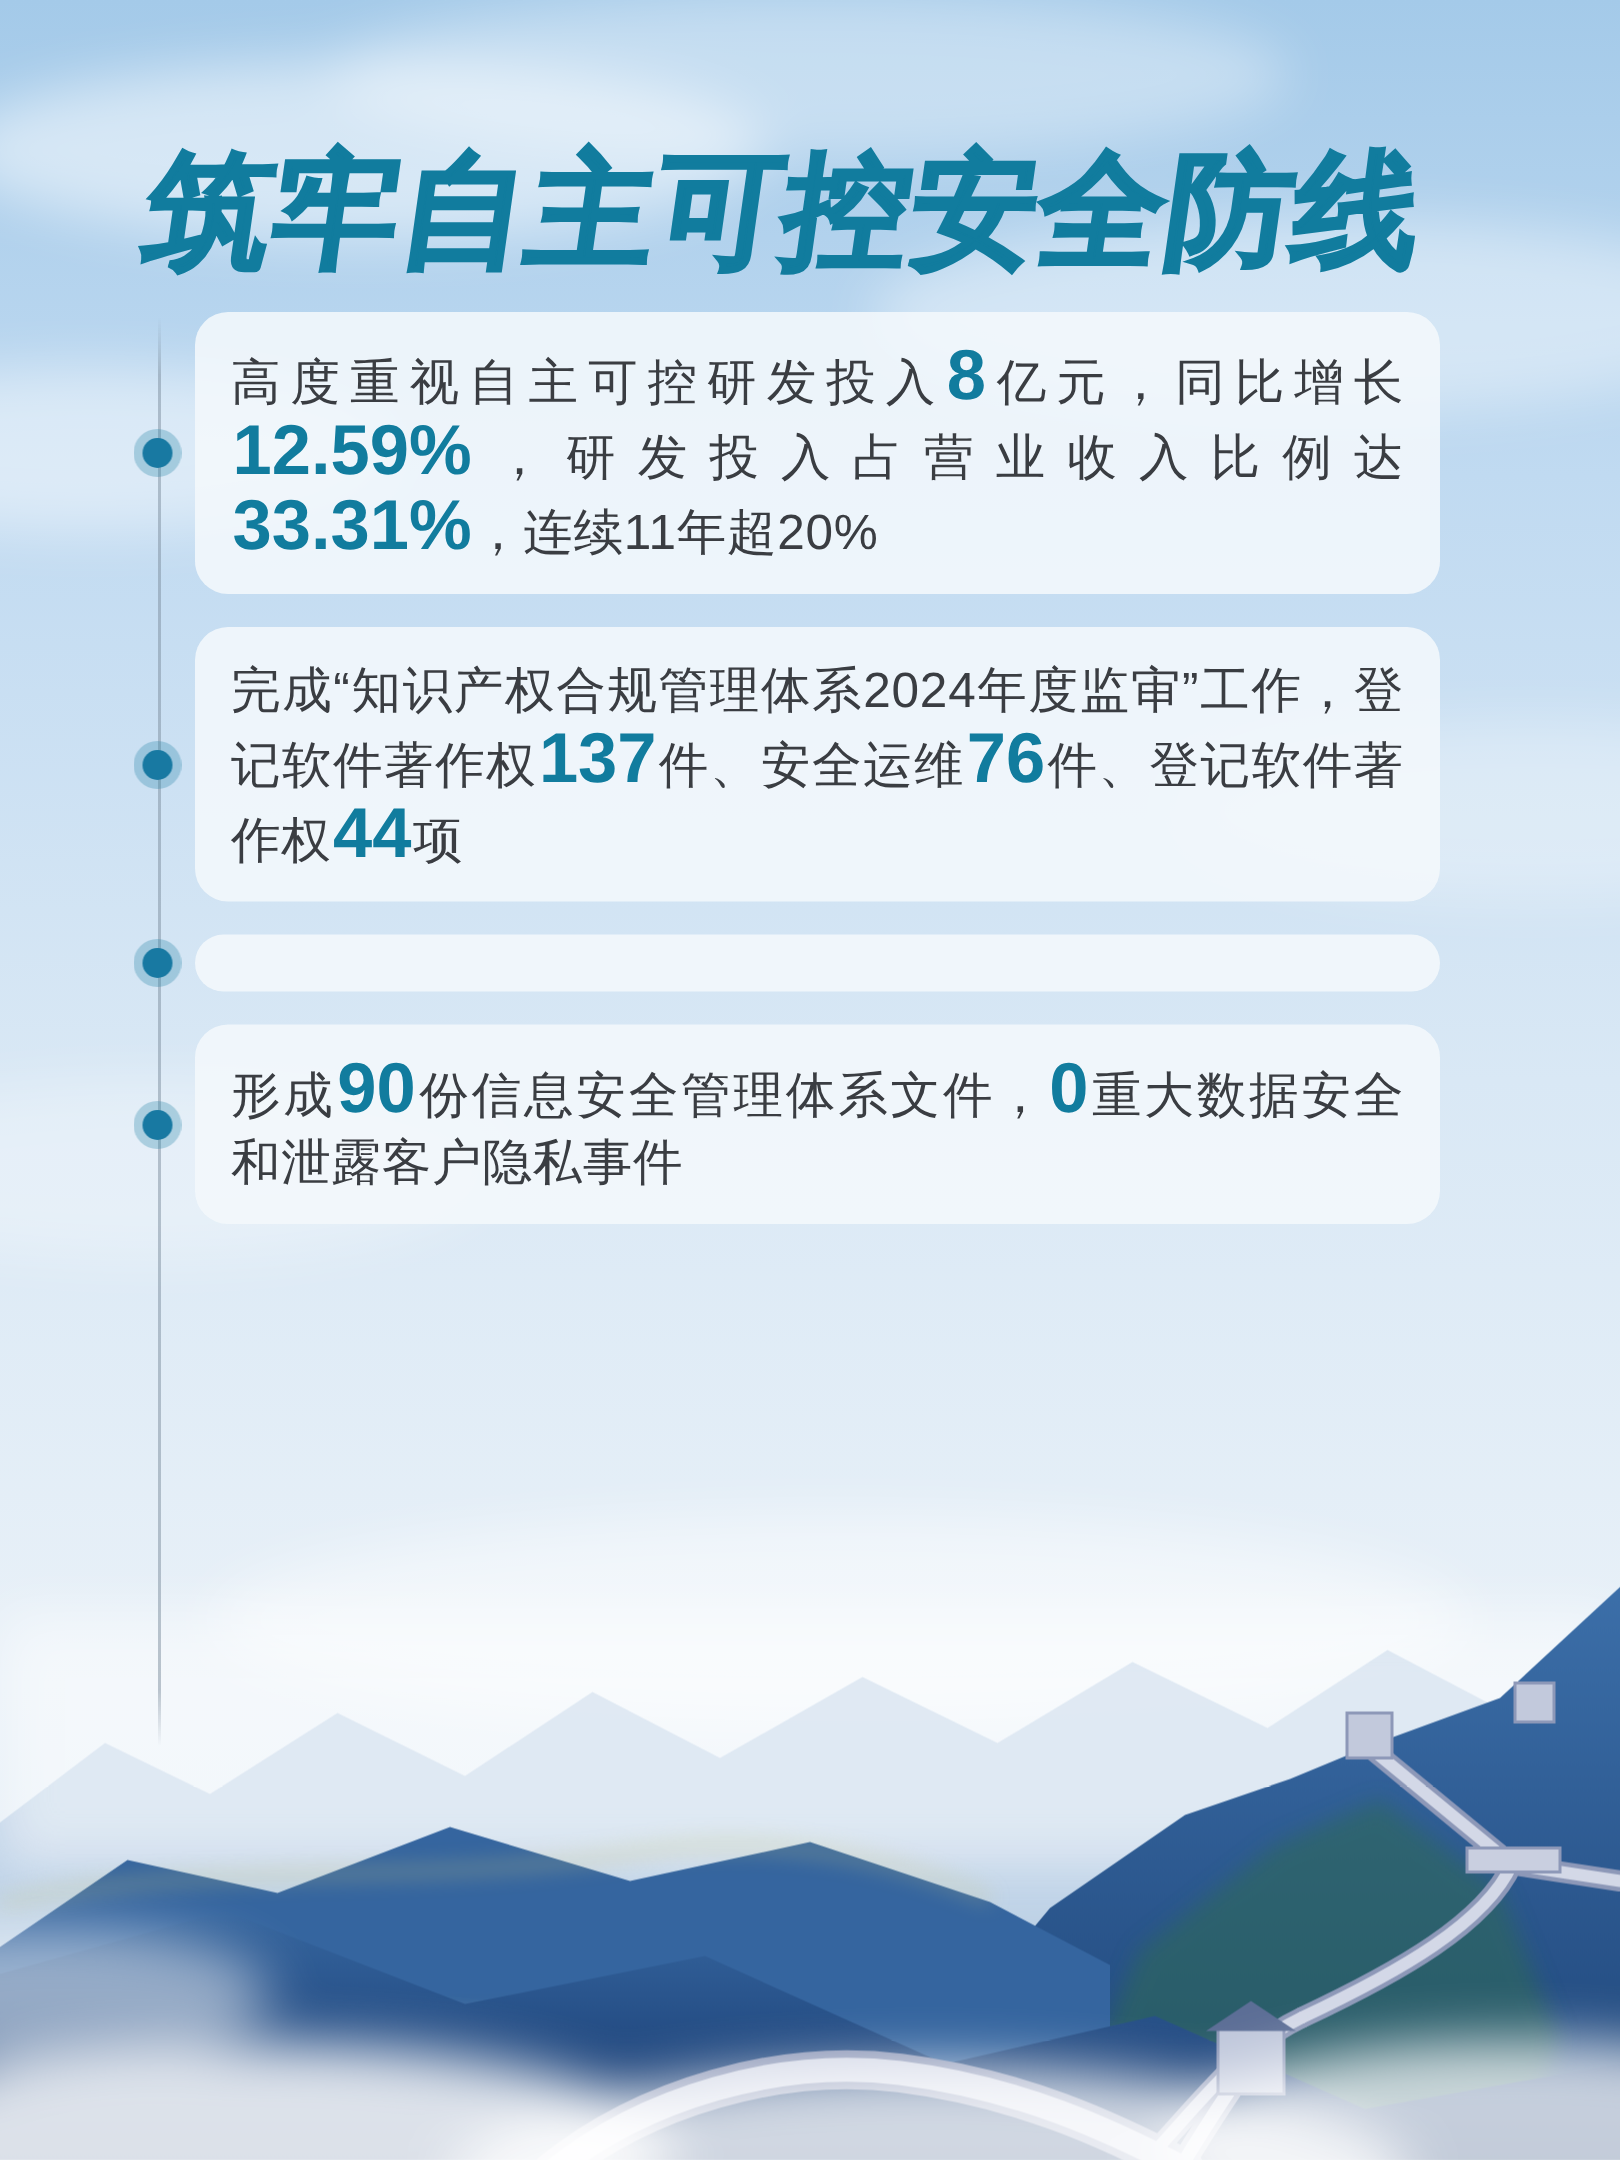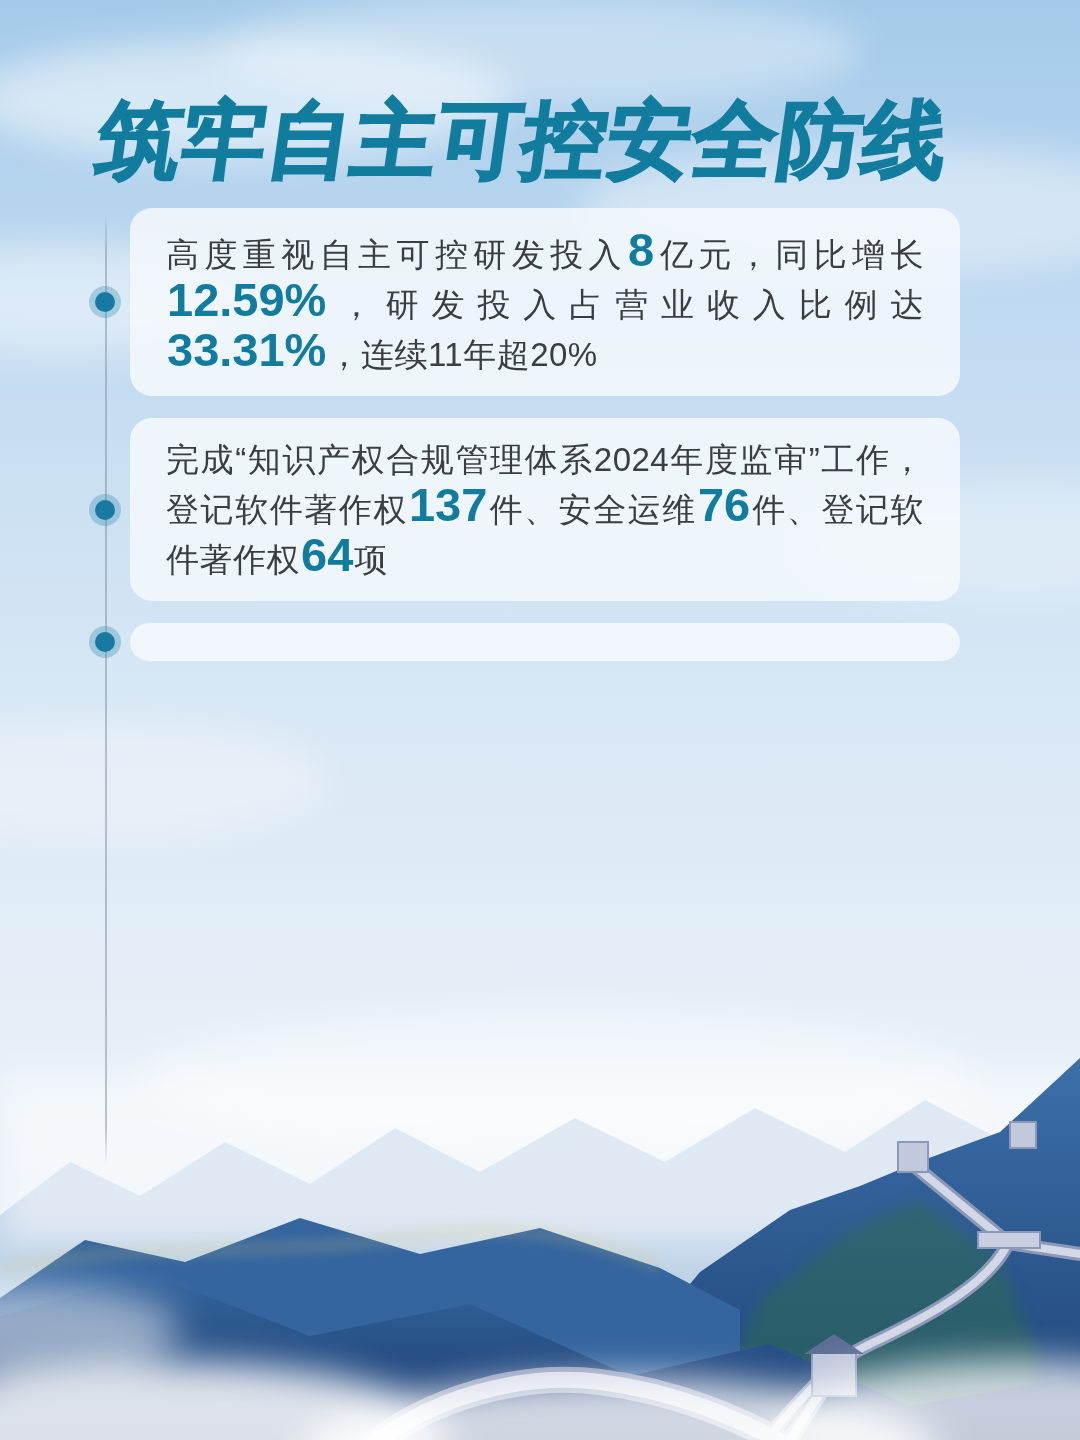--- a/index.html
+++ b/index.html
@@ -13,21 +13,21 @@
   .poster{position:relative;width:1080px;height:1440px;overflow:hidden;background:#CFE2F2;}
   .bg{position:absolute;inset:0;width:100%;height:100%;display:block;}
 
   .title{position:absolute;left:98px;top:84px;font-size:84px;color:var(--accent);z-index:3;white-space:nowrap;}
   .title-inner{display:inline-block;font-weight:900;transform:skewX(-8deg);letter-spacing:1px;-webkit-text-stroke:2.2px currentColor;}
 
   .timeline-line{position:absolute;left:105px;top:212px;width:2px;height:952px;z-index:1;
     background:linear-gradient(to bottom,rgba(125,142,158,0),rgba(125,142,158,0.5) 4%,rgba(125,142,158,0.5) 96%,rgba(125,142,158,0));}
 
   .cards{position:absolute;left:130px;top:208px;width:830px;display:flex;flex-direction:column;gap:22px;z-index:2;}
-  .card{position:relative;background:var(--card-bg);border-radius:22px;padding:19px 36px;}
+  .card{position:relative;background:var(--card-bg);border-radius:22px;padding:19px 24px;}
   .card-text{color:var(--body-text);font-size:33px;line-height:45px;letter-spacing:0.5px;text-align:justify;line-break:strict;}
   .run{color:var(--body-text);}
   .hl{color:var(--accent);font-weight:700;font-size:47px;letter-spacing:0;margin:0 1px;}
 
   .dot{position:absolute;left:-41px;top:50%;transform:translateY(-50%);width:32px;height:32px;border-radius:50%;
     background:rgba(47,138,170,0.32);}
   .dot::after{content:"";position:absolute;inset:6px;border-radius:50%;background:#1879A2;}
 </style>
 </head>
 <body>
@@ -123,22 +123,26 @@
   <div class="timeline-line"></div>
 
   <div class="cards">
   <section class="card">
     <span class="dot"></span>
     <p class="card-text"><span class="run">高度重视自主可控研发投入</span><span class="hl">8</span><span class="run">亿元，同比增长</span><span class="hl">12.59%</span><span class="run">，研发投入占营业收入比例达</span><span class="hl">33.31%</span><span class="run">，连续11年超20%</span></p>
   </section>
 
   <section class="card">
     <span class="dot"></span>
-    <p class="card-text"><span class="run">完成“知识产权合规管理体系2024年度监审”工作，登记软件著作权</span><span class="hl">137</span><span class="run">件、安全运维</span><span class="hl">76</span><span class="run">件、登记软件著作权</span><span class="hl">64</span><span class="run">项</span></p>
+    <p class="card-text"><span class="run">完成“知识产权合规管理体系2024年度监审”工作，登记软件著作权</span><span class="hl">137</span><span class="run">件、安全运维</span><span class="hl">76</span><span class="run">件、登记软件著作权</span><span class="hl">44</span><span class="run">项</span></p>
   </section>
 
   <section class="card">
     <span class="dot"></span>
   </section>
 
 
+  <section class="card">
+    <span class="dot"></span>
+    <p class="card-text"><span class="run">形成</span><span class="hl">90</span><span class="run">份信息安全管理体系文件，</span><span class="hl">0</span><span class="run">重大数据安全和泄露客户隐私事件</span></p>
+  </section>
 </div>
 </div>
 
 </body></html>

